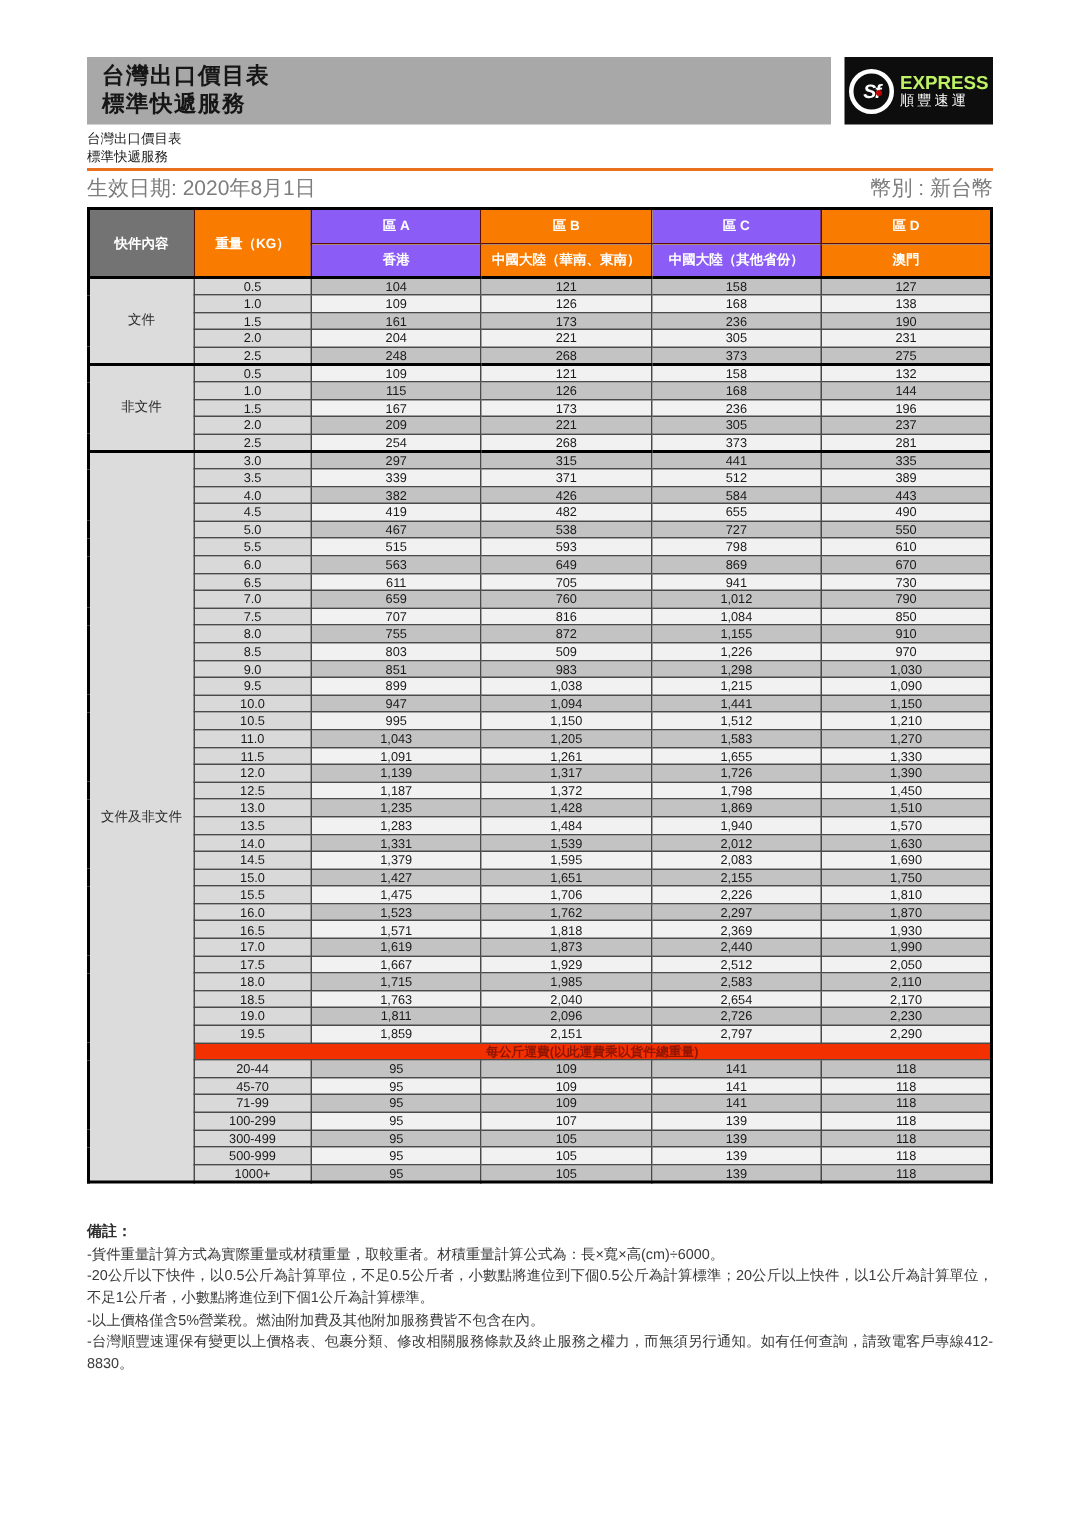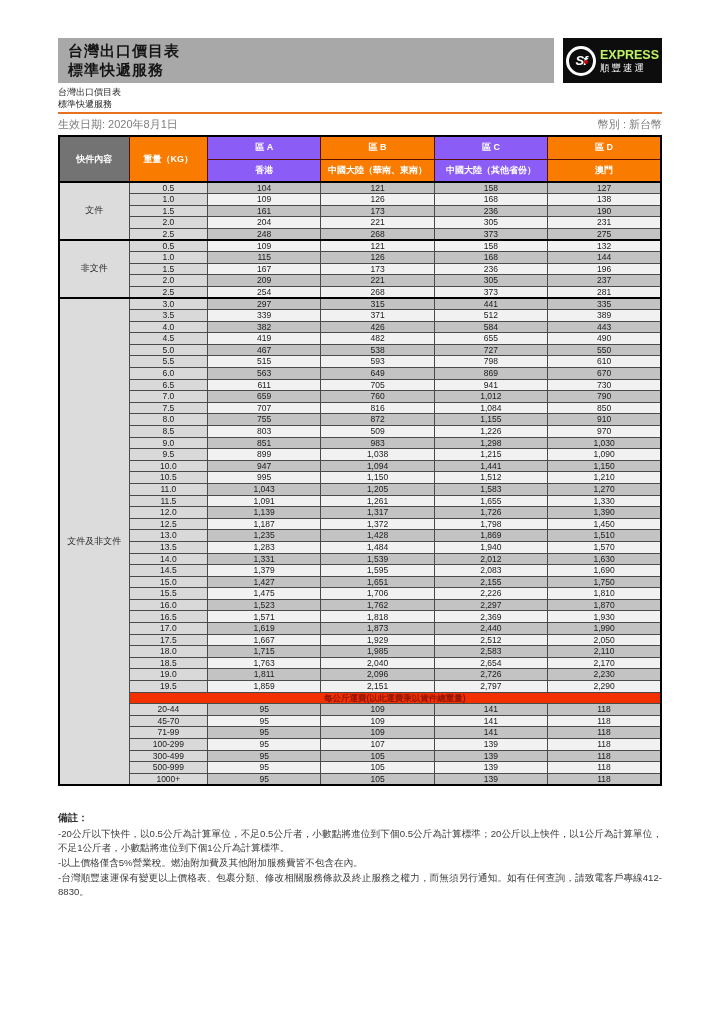--- a/index.html
+++ b/index.html
@@ -16,21 +16,21 @@
   .logo-circle { width:30px; height:30px; border:3px solid #fff; border-radius:50%; display:flex; align-items:center; justify-content:center; position:relative; }
   .logo-circle span { color:#fff; font-weight:bold; font-style:italic; font-size:13px; letter-spacing:-1px; }
   .logo-dot { position:absolute; right:5px; bottom:9px; width:4px; height:4px; background:#c40000; border-radius:50%; }
   .logo-text { display:flex; flex-direction:column; justify-content:center; }
   .logo-en { color:#bef264; font-weight:bold; font-size:12.5px; line-height:13px; letter-spacing:0px; }
   .logo-cn { color:#fff; font-size:9.5px; line-height:11px; letter-spacing:2px; }
 
   .subtitles { margin-top:4px; }
   .sub-line { font-size:9px; color:#1e1e1e; line-height:11.5px; }
   .orange-rule { border:none; border-top:2px solid #e8701e; margin-top:2px; }
-  .date-row { display:flex; justify-content:space-between; font-size:11px; color:#7d7d7d; padding:3px 0 3px 0; }
+  .date-row { display:flex; justify-content:space-between; font-size:14px; color:#7d7d7d; padding:3px 0 3px 0; }
 
   
   table.rate-table { border-collapse:collapse; table-layout:fixed; width:604px; border:2px solid #000; }
   .rate-table col.c-label { width:70px; }
   .rate-table col.c-weight { width:78px; }
   .rate-table col.c-zone { width:113px; }
   .rate-table th, .rate-table td { border:1px solid #4a4a4a; text-align:center; vertical-align:middle; overflow:hidden; white-space:nowrap; }
   .rate-table thead th { height:23px; color:#ffffff; font-size:9px; font-weight:bold; border-color:#5a1000; }
   .hdr-content { background:#737373;margin-top:27px; }
   .hdr-weight { background:#f97c00; }
@@ -472,20 +472,21 @@
             <td class="value-cell shade-dark">105</td>
             <td class="value-cell shade-dark">139</td>
             <td class="value-cell shade-dark">118</td>
           </tr>
         </tbody>
     </table>
 
     <div class="notes">
       <div class="notes-title">備註：</div>
       <div>
+          <div class="note-line">-貨件重量計算方式為實際重量或材積重量，取較重者。材積重量計算公式為：長×寬×高(cm)÷6000。</div>
           <div class="note-line">-20公斤以下快件，以0.5公斤為計算單位，不足0.5公斤者，小數點將進位到下個0.5公斤為計算標準；20公斤以上快件，以1公斤為計算單位，不足1公斤者，小數點將進位到下個1公斤為計算標準。</div>
           <div class="note-line">-以上價格僅含5%營業稅。燃油附加費及其他附加服務費皆不包含在內。</div>
           <div class="note-line">-台灣順豐速運保有變更以上價格表、包裹分類、修改相關服務條款及終止服務之權力，而無須另行通知。如有任何查詢，請致電客戶專線412-8830。</div>
         </div>
     </div>
 
   </div>
 </div>
 
 </body></html>

